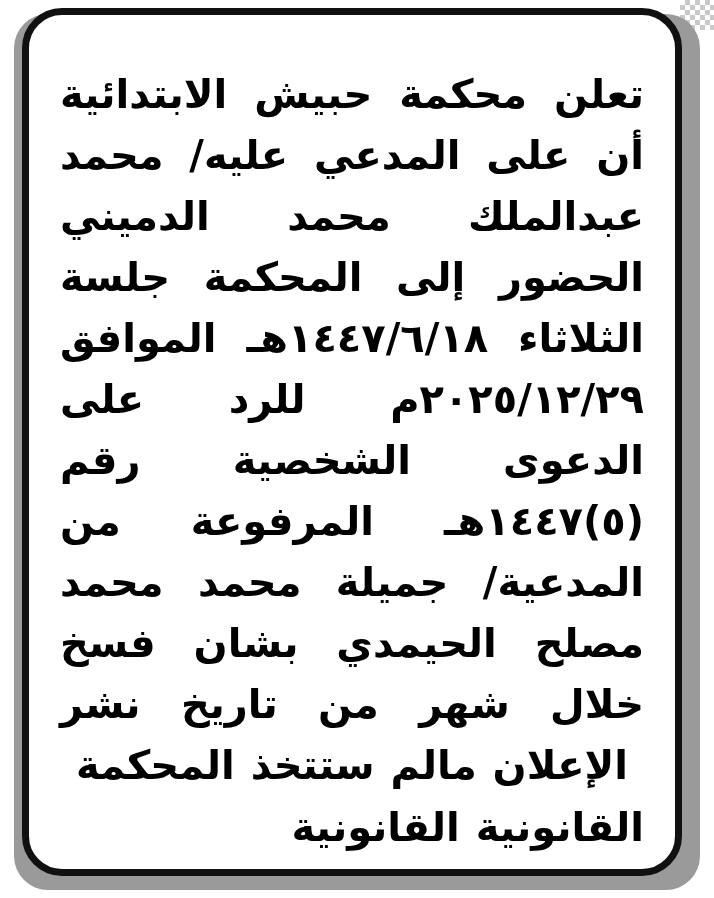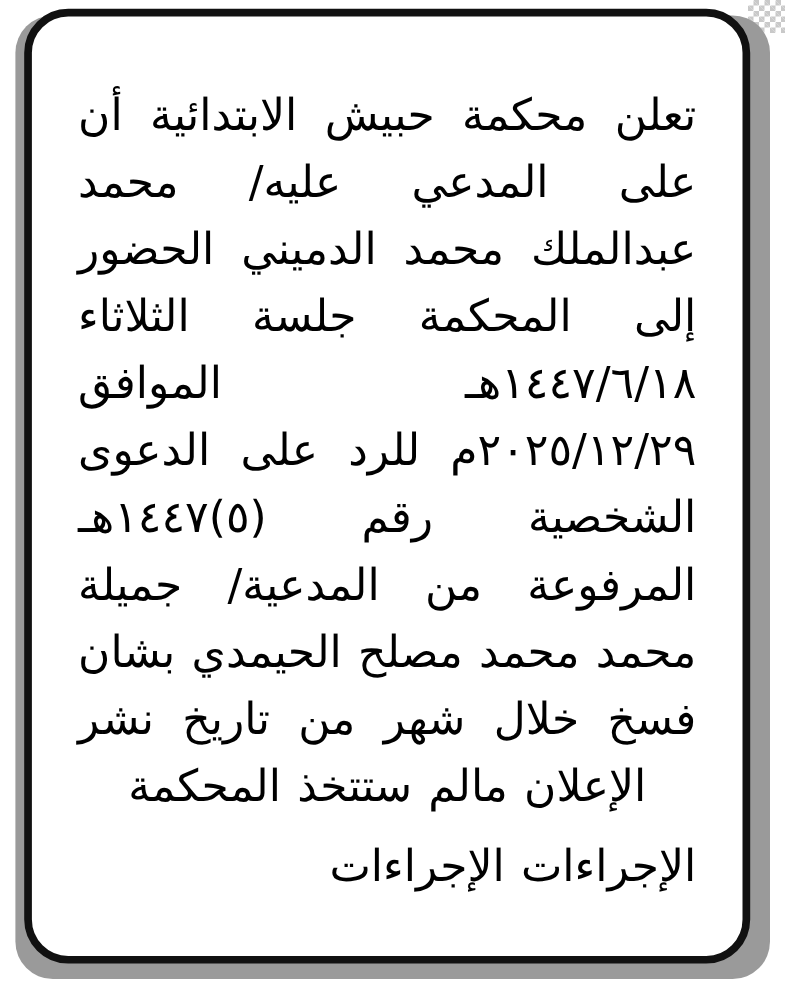--- a/index.html
+++ b/index.html
@@ -69,38 +69,38 @@
     top: 48px;
     padding: 0 30px;
     box-sizing: border-box;
   }
 
   .notice-text {
     direction: rtl;
     text-align: justify;
     text-align-last: center;
     font-family: "DejaVu Sans", "Liberation Sans", sans-serif;
-    font-weight: 400;
+    font-weight: 700;
     font-size: 40px;
     line-height: 61px;
     color: #000000;
     letter-spacing: 0px;
     word-spacing: 2px;
-    margin: 12px;
+    margin: 1px;
   }
 </style>
 </head>
 <body>
 
 <div class="page">
 
   <div class="checker"></div>
 
   <div class="frame-shadow"></div>
 
   <div class="notice-card">
     <div class="notice-body">
       <p class="notice-text">تعلن محكمة حبيش الابتدائية أن على المدعي عليه/ محمد عبدالملك محمد الدميني الحضور إلى المحكمة جلسة الثلاثاء ١٤٤٧/٦/١٨هـ الموافق ٢٠٢٥/١٢/٢٩م للرد على الدعوى الشخصية رقم (٥)١٤٤٧هـ المرفوعة من المدعية/ جميلة محمد محمد مصلح الحيمدي بشان فسخ خلال شهر من تاريخ نشر الإعلان مالم ستتخذ المحكمة</p>
-      <span class="notice-text last-line">الإجراءات الإجراءات</span>
+      <span class="notice-text last-line">القانونية القانونية</span>
     </div>
   </div>
 
 </div>
 
 </body></html>

